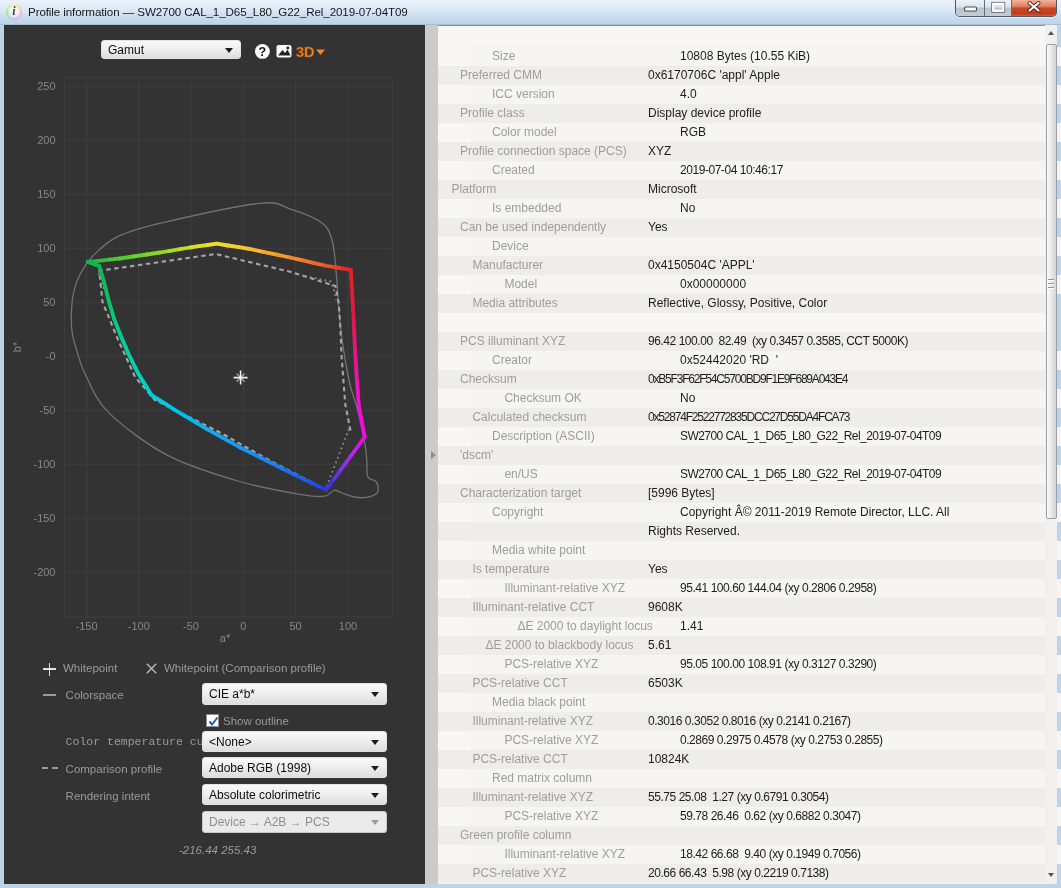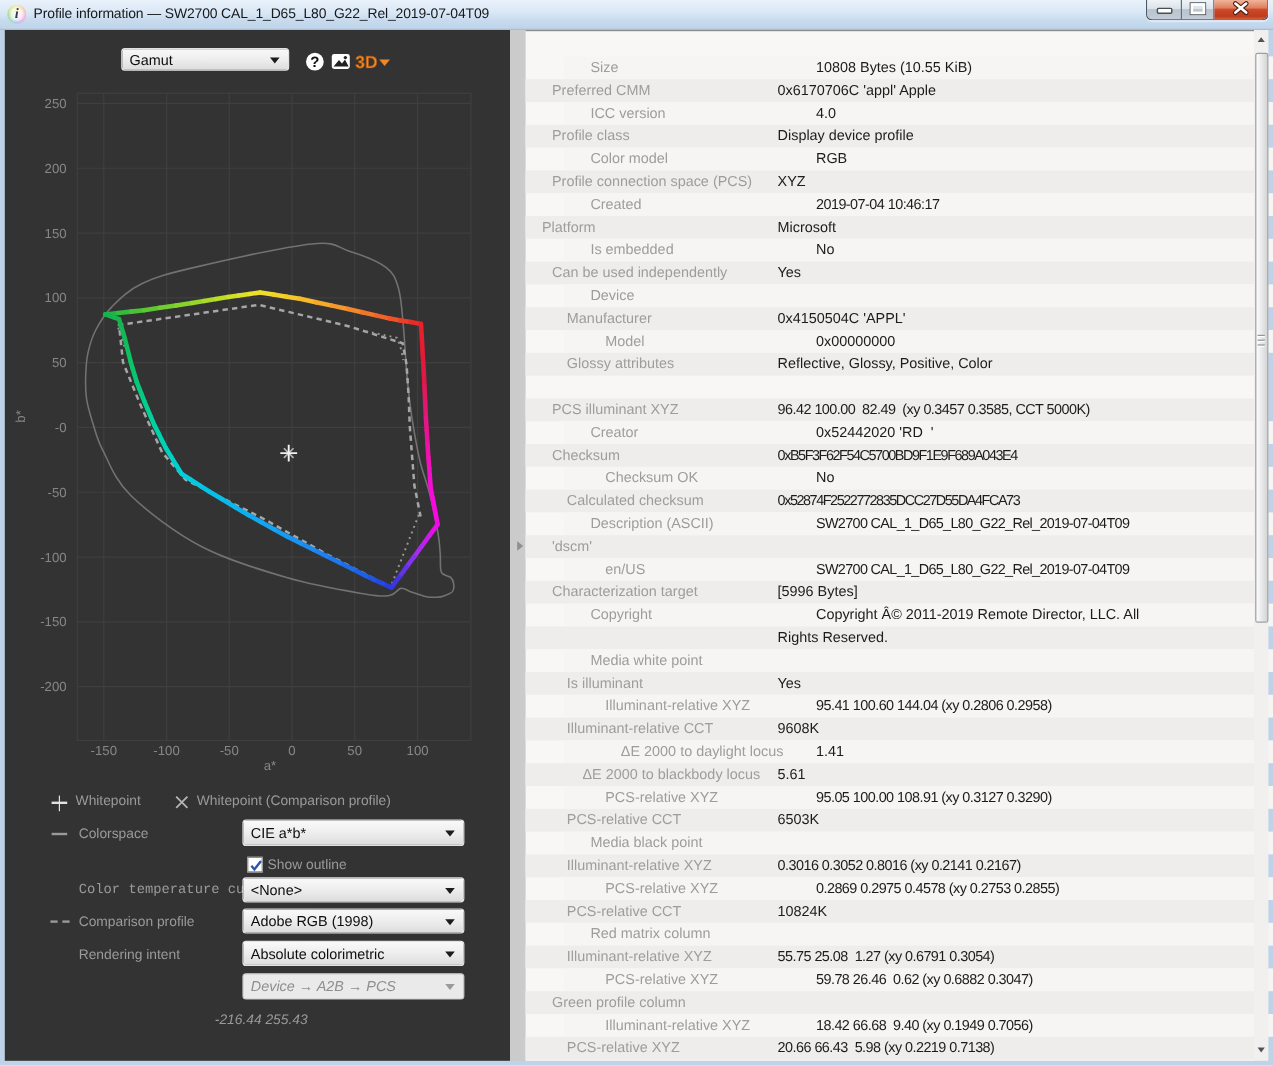--- a/index.html
+++ b/index.html
@@ -239,21 +239,21 @@
     </div>
 <span class="ctl" style="left:219px; top:689.5px;">Show outline</span>
 <span class="ctl" style="left:61.6px; top:710px;font-family:Liberation Mono, monospace;">Color temperature curve</span>
 <div class="combo" style="left:198px; top:705.6px;">&lt;None&gt;<span class="arr"></span></div>
 <div class="ctl" style="left:37.9px; top:742.3px; width:6px; height:2px; background:#9a9a9a;"></div>
 <div class="ctl" style="left:47.9px; top:742.3px; width:6px; height:2px; background:#9a9a9a;"></div>
 <span class="ctl" style="left:61.6px; top:737.5px;">Comparison profile</span>
 <div class="combo" style="left:198px; top:731.9px;">Adobe RGB (1998)<span class="arr"></span></div>
 <span class="ctl" style="left:61.6px; top:764.5px;">Rendering intent</span>
 <div class="combo" style="left:198px; top:758.7px;">Absolute colorimetric<span class="arr"></span></div>
-<div class="combo dis" style="left:198px; top:786px;font-style:italic;">Device → A2B → PCS<span class="arr"></span></div>
+<div class="combo dis" style="left:198px; top:786px;">Device → A2B → PCS<span class="arr"></span></div>
 <span class="ctl" style="left:175px; top:819px;font-style:italic;">-216.44 255.43</span>
 </div>
 <div id="divider"></div>
 <div id="list">
 <div class="row rowl" style="top:20.5px">
       <span class="lbl" style="left:22.4px">Size</span>
       <span class="val">10808 Bytes (10.55 KiB)</span>
     </div>
 <div class="row rowd" style="top:39.5px">
       <span class="lbl" style="left:22.4px">Preferred CMM</span>
@@ -296,21 +296,21 @@
     </div>
 <div class="row rowd" style="top:229.5px">
       <span class="lbl" style="left:34.8px">Manufacturer</span>
       <span class="val">0x4150504C 'APPL'</span>
     </div>
 <div class="row rowl" style="top:248.5px">
       <span class="lbl" style="left:34.8px">Model</span>
       <span class="val">0x00000000</span>
     </div>
 <div class="row rowd" style="top:267.5px">
-      <span class="lbl" style="left:34.8px">Glossy attributes</span>
+      <span class="lbl" style="left:34.8px">Media attributes</span>
       <span class="val">Reflective, Glossy, Positive, Color</span>
     </div>
 <div class="row rowd" style="top:305.5px">
       <span class="lbl" style="left:22.4px">PCS illuminant XYZ</span>
       <span class="val" style="letter-spacing:-0.45px">96.42 100.00&nbsp; 82.49&nbsp; (xy 0.3457 0.3585, CCT 5000K)</span>
     </div>
 <div class="row rowl" style="top:324.5px">
       <span class="lbl" style="left:22.4px">Creator</span>
       <span class="val">0x52442020 'RD&nbsp; '</span>
     </div>
@@ -345,21 +345,21 @@
       <span class="lbl" style="left:22.4px">Copyright</span>
       <span class="val">Copyright Â© 2011-2019 Remote Director, LLC. All</span>
     </div>
 <div class="row rowd" style="top:495.5px">
       <span class="val">Rights Reserved.</span>
     </div>
 <div class="row rowl" style="top:514.5px">
       <span class="lbl" style="left:22.4px">Media white point</span>
     </div>
 <div class="row rowd" style="top:533.5px">
-      <span class="lbl" style="left:34.8px">Is illuminant</span>
+      <span class="lbl" style="left:34.8px">Is temperature</span>
       <span class="val">Yes</span>
     </div>
 <div class="row rowl" style="top:552.5px">
       <span class="lbl" style="left:34.8px">Illuminant-relative XYZ</span>
       <span class="val" style="letter-spacing:-0.45px">95.41 100.60 144.04 (xy 0.2806 0.2958)</span>
     </div>
 <div class="row rowd" style="top:571.5px">
       <span class="lbl" style="left:34.8px">Illuminant-relative CCT</span>
       <span class="val">9608K</span>
     </div>

